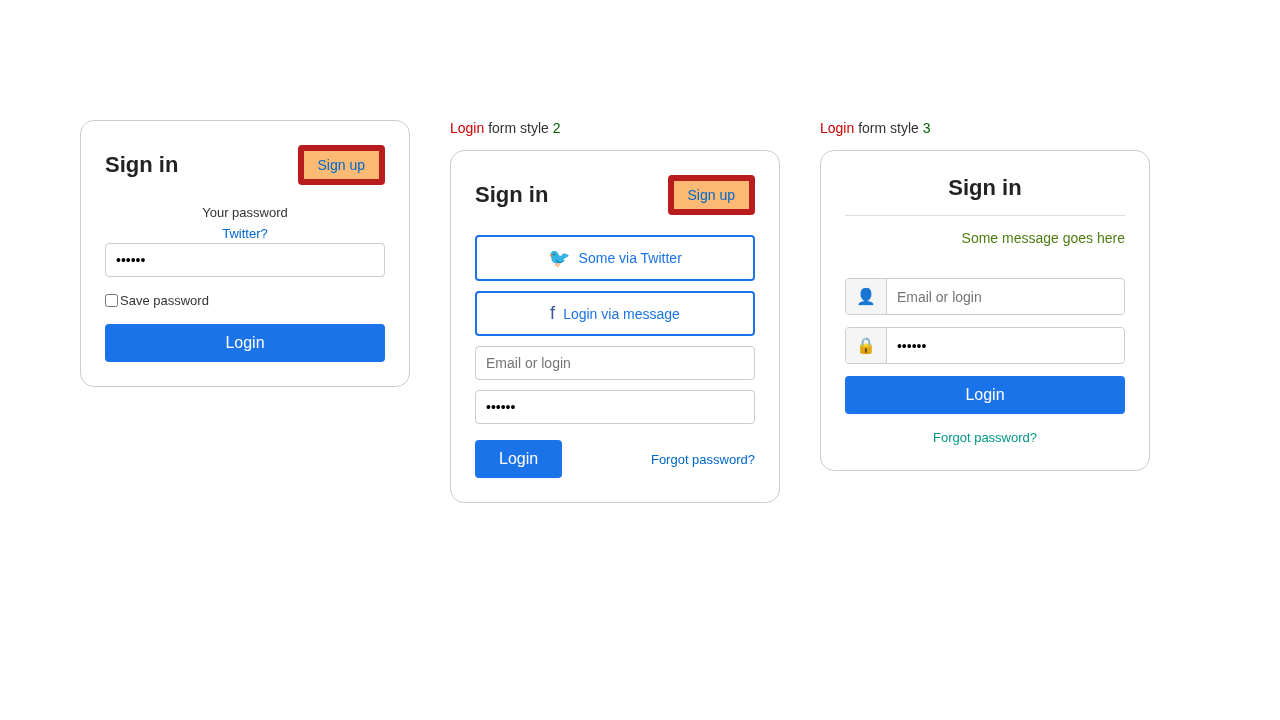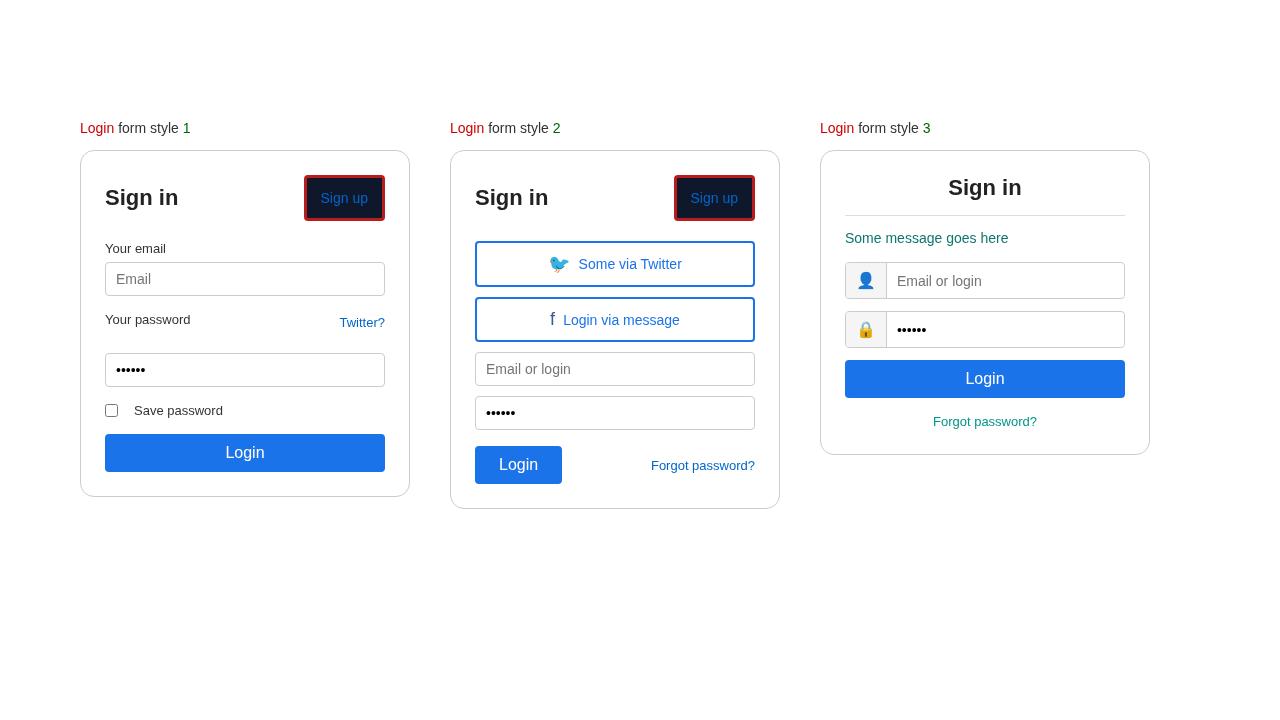--- a/index.html
+++ b/index.html
@@ -55,44 +55,45 @@
       margin-bottom: 20px;
     }
 
     .sign-in-title {
       font-size: 22px;
       font-weight: bold;
       color: #222;
     }
 
     .sign-up-btn {
-      border: 3px solid #b91c1c;
-      background: #0f172a;
+      border: 6px solid #b91c1c;
+      background: #fdba74;
       color: #0066cc;
-      padding: 12px 14px;
+      padding: 6px 14px;
       border-radius: 4px;
       cursor: pointer;
       font-size: 14px;
     }
 
     .field-label {
       font-size: 13px;
       color: #333;
       margin-bottom: 6px;
     }
 
     .field-group {
       margin-bottom: 16px;
     }
 
     .field-row {
       display: flex;
       justify-content: space-between;
       align-items: center;
-      margin-bottom: 20px;
+      margin-bottom: 2px;
+      flex-direction: column;
     }
 
     .forgot-link {
       color: #0066cc;
       font-size: 13px;
       text-decoration: none;
       cursor: pointer;
     }
 
     .text-input {
@@ -100,21 +101,21 @@
       padding: 8px 10px;
       border: 1px solid #ccc;
       border-radius: 4px;
       font-size: 14px;
       outline: none;
     }
 
     .save-password-row {
       display: flex;
       align-items: center;
-      gap: 16px;
+      gap: 2px;
       margin-bottom: 16px;
     }
 
     .save-password-row label {
       font-size: 13px;
       color: #333;
     }
 
     .login-btn {
       width: 100%;
@@ -182,24 +183,24 @@
 
     .sign-in-title-center {
       font-size: 22px;
       font-weight: bold;
       color: #222;
       text-align: center;
       margin-bottom: 14px;
     }
 
     .some-message {
-      color: #0f766e;
-      font-size: 14px;
-      text-align: left;
-      margin-bottom: 16px;
+      color: #4d7c0f;
+      font-size: 14px;
+      text-align: right;
+      margin-bottom: 32px;
     }
 
     .input-icon-row {
       display: flex;
       align-items: center;
       border: 1px solid #ccc;
       border-radius: 4px;
       margin-bottom: 12px;
       overflow: hidden;
     }
@@ -235,33 +236,26 @@
       text-decoration: none;
       cursor: pointer;
     }
   </style>
 </head>
 <body>
 
 <div class="forms-container">
 
   <div class="form-wrapper">
-    <div class="form-style-label">
-      <span class="label-login">Login</span><span class="label-form"> form style </span><span class="label-style">1</span>
-    </div>
     <div class="card card-1">
       <div class="card-header">
         <span class="sign-in-title">Sign in</span>
         <button class="sign-up-btn">Sign up</button>
       </div>
 
-      <div class="field-group">
-        <div class="field-label">Your email</div>
-        <input class="text-input" type="text" placeholder="Email" style="">
-      </div>
 
       <div class="field-group">
         <div class="field-row">
           <span class="field-label">Your password</span>
           <a class="forgot-link">Twitter?</a>
         </div>
         <input class="text-input" type="password" value="••••••" style="">
       </div>
 
       <div class="save-password-row">

